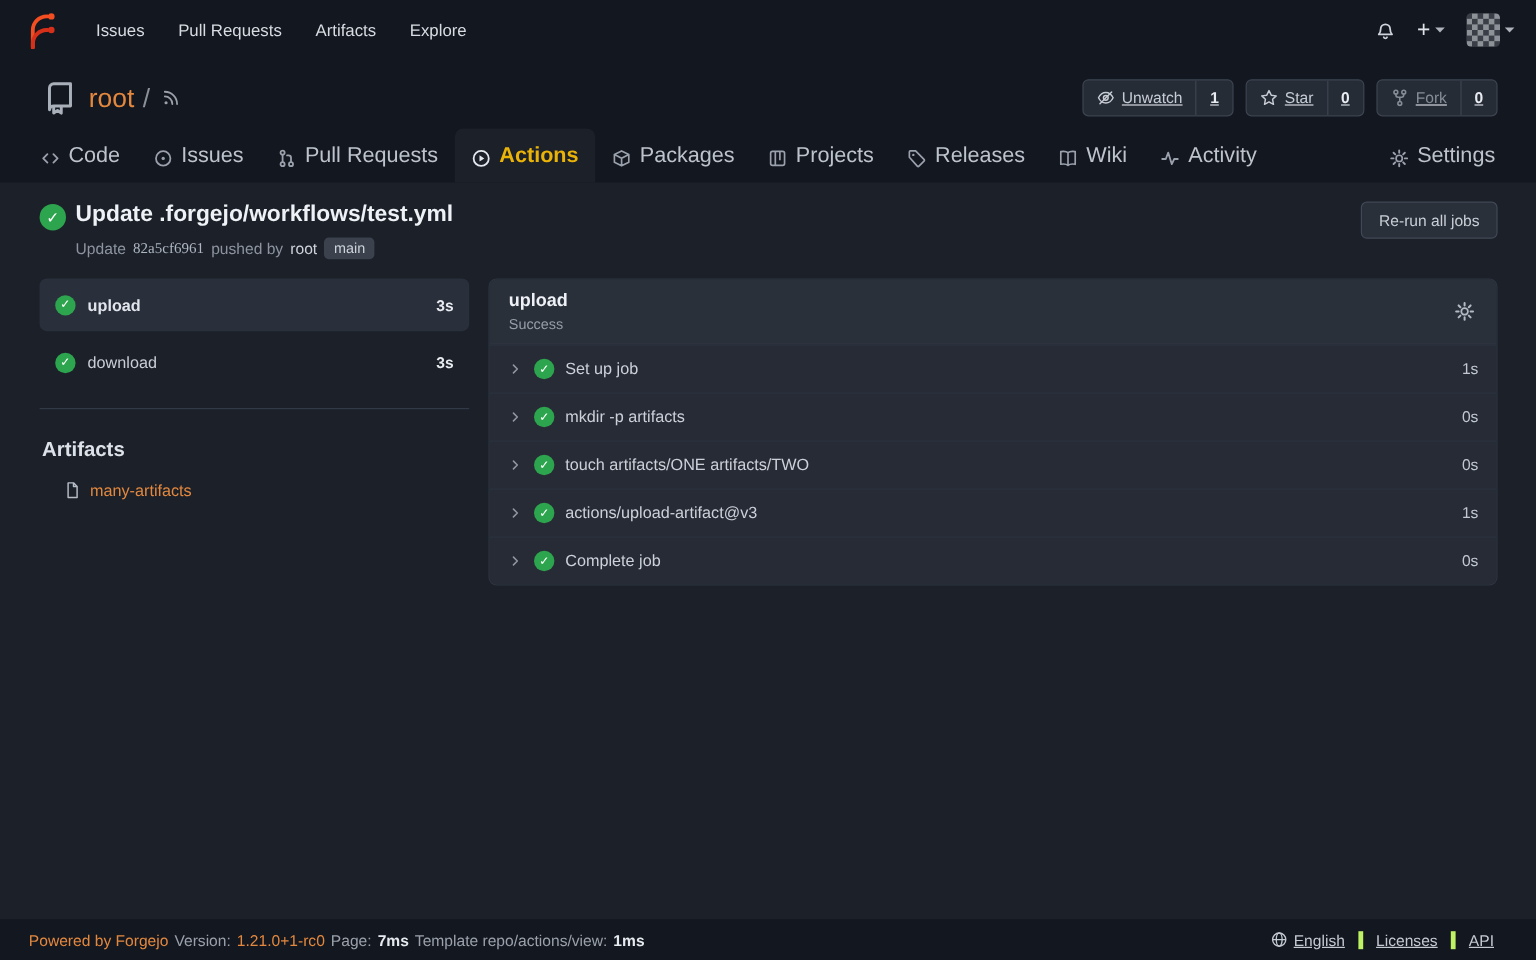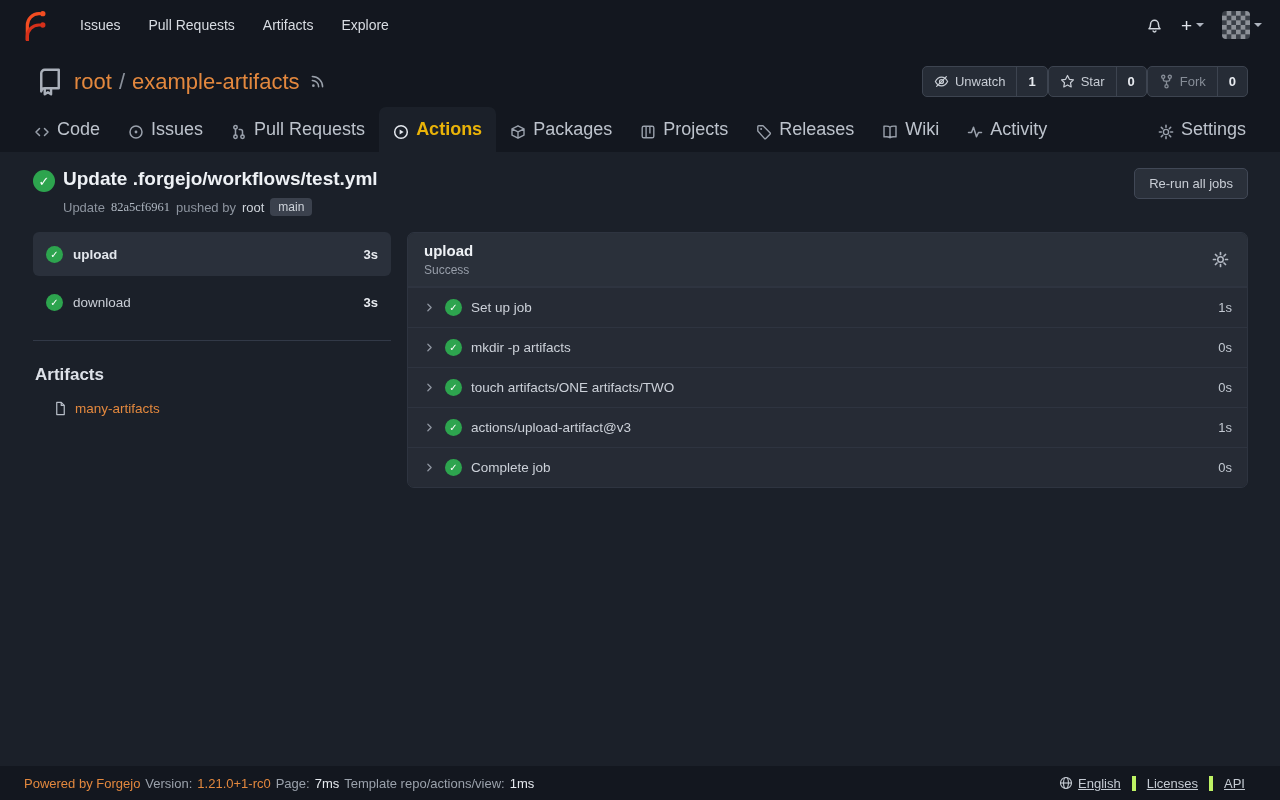--- a/index.html
+++ b/index.html
@@ -49,21 +49,21 @@
   }
 
   
   .repo-head-wrap{background:var(--bg-header);}
   .repo-header{display:flex;align-items:center;padding:16px 32px 0 36px;}
   .repo-icon{color:#aab0ba;margin-right:10px;}
   .repo-title{display:flex;align-items:baseline;gap:7px;font-size:22px;}
   .repo-title a{color:var(--orange);text-decoration:none;cursor:pointer;}
   .repo-sep{color:#8b919b;}
   .rss{color:#9aa1ab;margin-left:10px;cursor:pointer;}
-  .repo-actions{margin-left:auto;display:flex;}
+  .repo-actions{margin-left:auto;display:flex;gap:10px;text-decoration:underline;}
   .btn-group{
     display:flex;align-items:stretch;height:31px;
     background:var(--btn-bg);border:1px solid #3d4450;border-radius:5px;
     font-size:13px;color:#c7ccd4;overflow:hidden;cursor:pointer;
   }
   .btn-main{display:flex;align-items:center;gap:6px;padding:0 11px;}
   .btn-count{display:flex;align-items:center;padding:0 11px;border-left:1px solid #3d4450;font-weight:700;color:#e8ebf0;}
   .btn-main.dim{color:#868d97;}
 
   
@@ -142,21 +142,21 @@
   .step-duration{margin-left:auto;font-size:13px;color:#c2c8d1;}
 
   
   footer{
     height:34px;background:var(--bg-header);
     display:flex;align-items:center;justify-content:space-between;
     padding:0 24px;font-size:13px;color:#9aa1ab;
   }
   .footer-left{display:flex;align-items:center;gap:5px;white-space:nowrap;}
   .footer-left a{color:var(--orange);text-decoration:none;cursor:pointer;}
-  .footer-strong{font-weight:400;color:#e6eaef;text-align:center;}
+  .footer-strong{font-weight:700;color:#e6eaef;text-align:center;}
   .footer-right{display:flex;align-items:center;}
   .footer-right .fitem{display:flex;align-items:center;gap:5px;padding:0 11px;color:#c4cad2;cursor:pointer;text-decoration:underline;}
   .footer-right .fitem + .fitem{border-left:4px solid #bef264;}
 </style>
 </head>
 <body>
 
 <svg width="0" height="0" style="position:absolute" aria-hidden="true">
   <defs>
     <symbol id="i-code" viewBox="0 0 16 16">
@@ -270,21 +270,20 @@
 </header>
 
 <div class="repo-head-wrap">
   <div class="repo-header">
     <svg class="ic repo-icon" width="28" height="28">
         <use href="#i-repo"></use>
       </svg>
     <span class="repo-title">
       <a>root</a>
       <span class="repo-sep">/</span>
-      <a>example-artifacts</a>
     </span>
     <svg class="ic rss" width="15" height="15">
         <use href="#i-rss"></use>
       </svg>
     <div class="repo-actions">
       <div class="btn-group">
         <span class="btn-main">
           <svg class="ic" width="15" height="15">
               <use href="#i-eye-off"></use>
             </svg>

